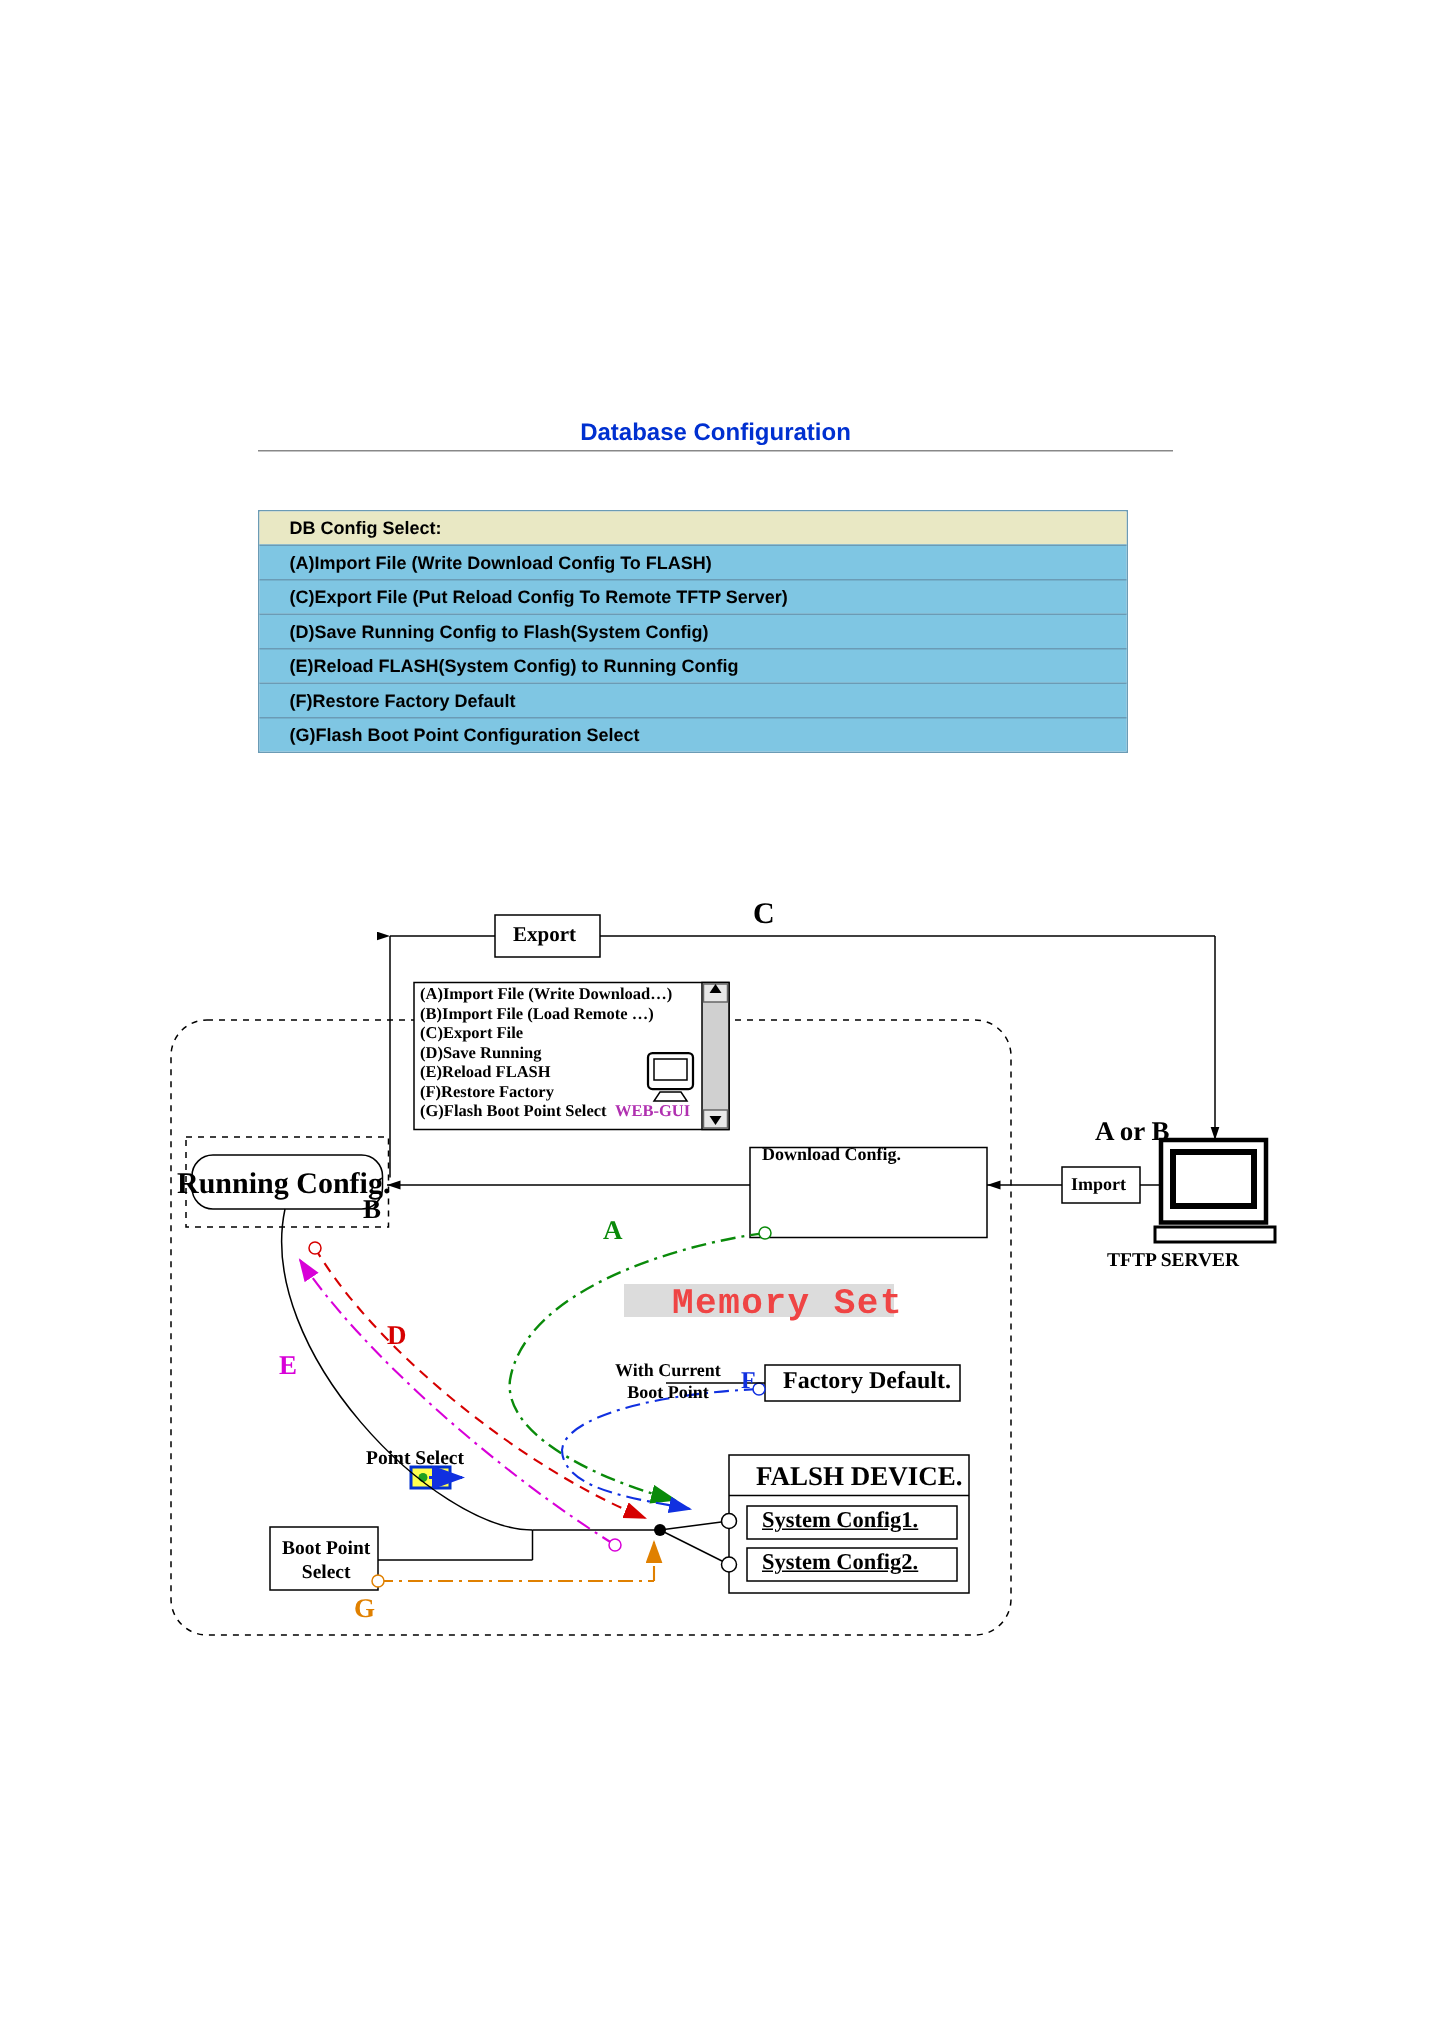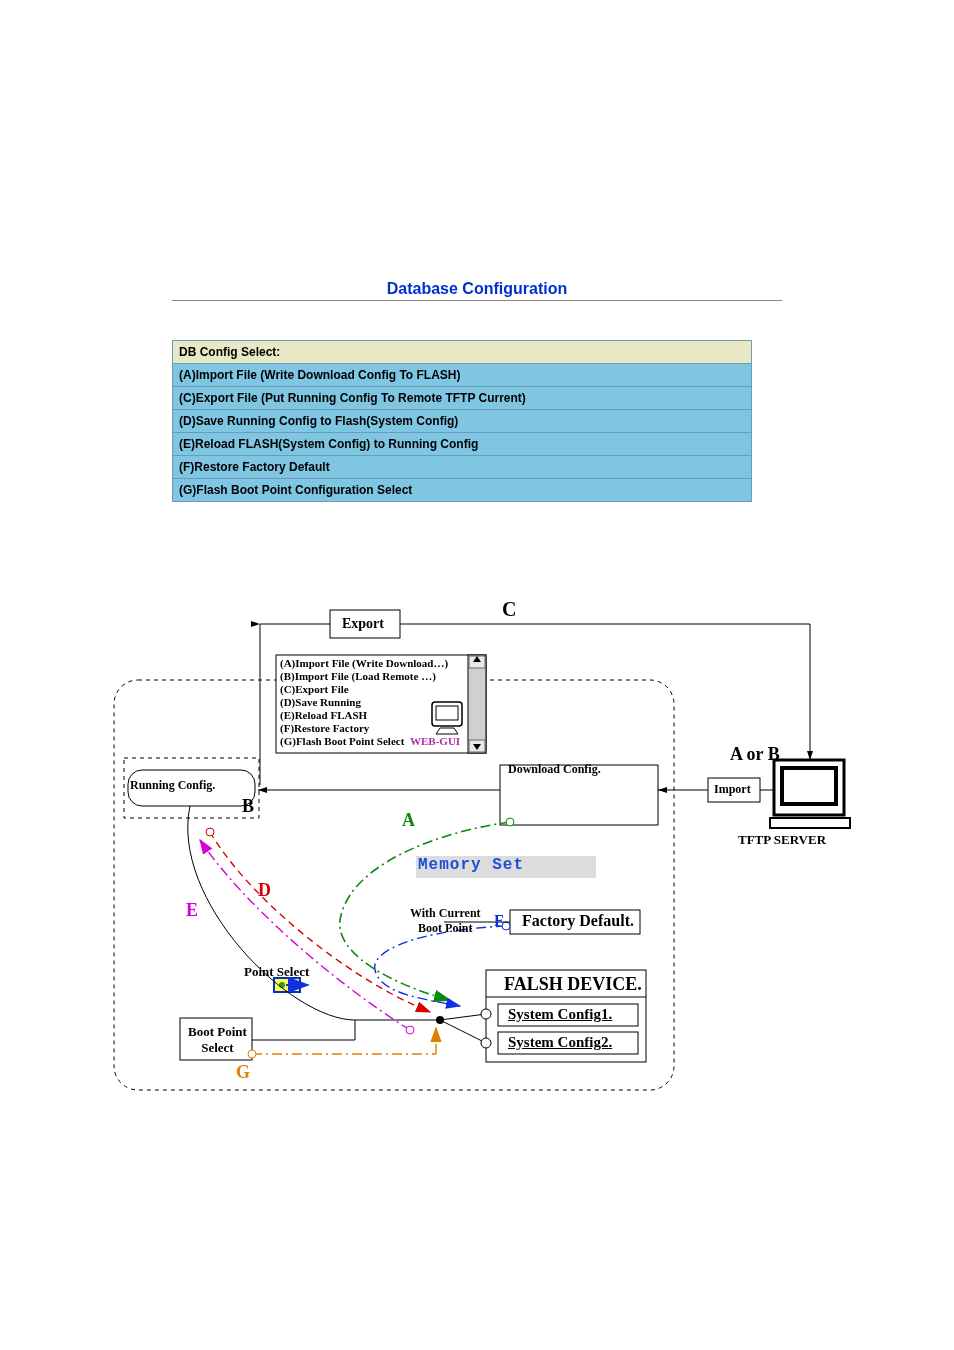--- a/index.html
+++ b/index.html
@@ -1,42 +1,42 @@
 <!DOCTYPE html>
 <html><head>
 <meta charset="utf-8">
 <style>
   html,body{margin:0;padding:0;background:#fff;font-family:Arial,Helvetica,sans-serif;}
   .page{width:954px;height:1350px;position:relative;margin:0 auto;font-weight:bold;}
   .title{position:absolute;left:0;right:0;top:280px;text-align:center;color:#0030d0;font-size:16px;}
   .hr1{position:absolute;left:172px;right:172px;top:300px;border-top:1px solid #888;}
   
   .tblwrap{position:absolute;left:172px;top:340px;width:578px;border:1px solid #6b9bb5;}
-  .row{border-top:1px solid #6b9bb5;background:#7fc6e3;font-size:12px;color:#000;padding:4px 6px;}
+  .row{border-top:1px solid #6b9bb5;background:#7fc6e3;font-size:12px;color:#000;padding:4px 20px;}
   .row.first{border-top:none;background:#e9e8c4;display:flex;align-items:center;gap:4px;}
   .selwrap{display:inline-flex;align-items:center;background:#fff;border:1px solid #333;font-size:12px;height:18px;width:390px;justify-content:space-between;padding:0 2px 0 4px;}
   .selbtn{width:16px;height:16px;background:#d8d8d8;border:1px solid #666;display:inline-flex;align-items:center;justify-content:center;font-size:10px;}
   
   .dia{position:absolute;left:110px;top:600px;width:760px;height:500px;}
   svg{position:absolute;inset:0;}
   .lab{position:absolute;font-family:'Times New Roman',serif;}
 </style>
 </head>
 <body>
 <div class="page">
 
 <div class="title">Database Configuration</div>
 <div class="hr1"></div>
 
 <div class="tblwrap">
   <div class="row first">
     <span>DB Config Select:</span>
   </div>
   <div class="row">(A)Import File (Write Download Config To FLASH)</div>
-  <div class="row">(C)Export File (Put Running Config To Remote TFTP Current)</div>
+  <div class="row">(C)Export File (Put Reload Config To Remote TFTP Server)</div>
   <div class="row">(D)Save Running Config to Flash(System Config)</div>
   <div class="row">(E)Reload FLASH(System Config) to Running Config</div>
   <div class="row">(F)Restore Factory Default</div>
   <div class="row">(G)Flash Boot Point Configuration Select</div>
 </div>
 
 <div class="dia">
 <svg viewBox="0 0 760 500" width="760" height="500">
   <defs>
     <marker id="ar" markerWidth="10" markerHeight="10" refX="9" refY="3" orient="auto">
@@ -147,29 +147,29 @@
 
 <div class="lab" style="left:170px;top:57px;font-size:11px;line-height:13px;">(A)Import File (Write Download…)</div>
 <div class="lab" style="left:170px;top:70px;font-size:11px;line-height:13px;">(B)Import File (Load Remote …)</div>
 <div class="lab" style="left:170px;top:83px;font-size:11px;line-height:13px;">(C)Export File</div>
 <div class="lab" style="left:170px;top:96px;font-size:11px;line-height:13px;">(D)Save Running</div>
 <div class="lab" style="left:170px;top:109px;font-size:11px;line-height:13px;">(E)Reload FLASH</div>
 <div class="lab" style="left:170px;top:122px;font-size:11px;line-height:13px;">(F)Restore Factory</div>
 <div class="lab" style="left:170px;top:135px;font-size:11px;line-height:13px;">(G)Flash Boot Point Select</div>
 <div class="lab" style="left:300px;top:135px;font-size:11px;color:#b030b0;">WEB-GUI</div>
 
-<div class="lab" style="left:20px;top:178px;font-size:12px;">Running Config.</div>
+<div class="lab" style="left:8px;top:178px;font-size:20px;">Running Config.</div>
 <div class="lab" style="left:398px;top:162px;font-size:12px;">Download Config.</div>
 <div class="lab" style="left:604px;top:182px;font-size:12px;">Import</div>
 <div class="lab" style="left:620px;top:144px;font-size:18px;">A or B</div>
 <div class="lab" style="left:628px;top:232px;font-size:13px;">TFTP SERVER</div>
 
 <div class="lab" style="left:132px;top:196px;font-size:18px;">B</div>
 <div class="lab" style="left:292px;top:210px;font-size:18px;color:#0a8a0a;">A</div>
-<div class="lab" style="left:308px;top:256px;font-size:16px;color:#1d4ed8;font-family:'Courier New',monospace;letter-spacing:1px;">Memory Set</div>
+<div class="lab" style="left:338px;top:256px;font-size:24px;color:#ef4444;font-family:'Courier New',monospace;letter-spacing:1px;">Memory Set</div>
 
 <div class="lab" style="left:148px;top:280px;font-size:18px;color:#d60000;">D</div>
 <div class="lab" style="left:76px;top:300px;font-size:18px;color:#d800d8;">E</div>
 <div class="lab" style="left:300px;top:306px;font-size:12px;text-align:center;white-space:pre;">With Current
 Boot Point</div>
 <div class="lab" style="left:384px;top:312px;font-size:16px;color:#1030e0;">F</div>
 <div class="lab" style="left:412px;top:312px;font-size:16px;">Factory Default.</div>
 
 <div class="lab" style="left:394px;top:374px;font-size:18px;">FALSH DEVICE.</div>
 <div class="lab" style="left:398px;top:406px;font-size:15px;text-decoration:underline;">System Config1.</div>

